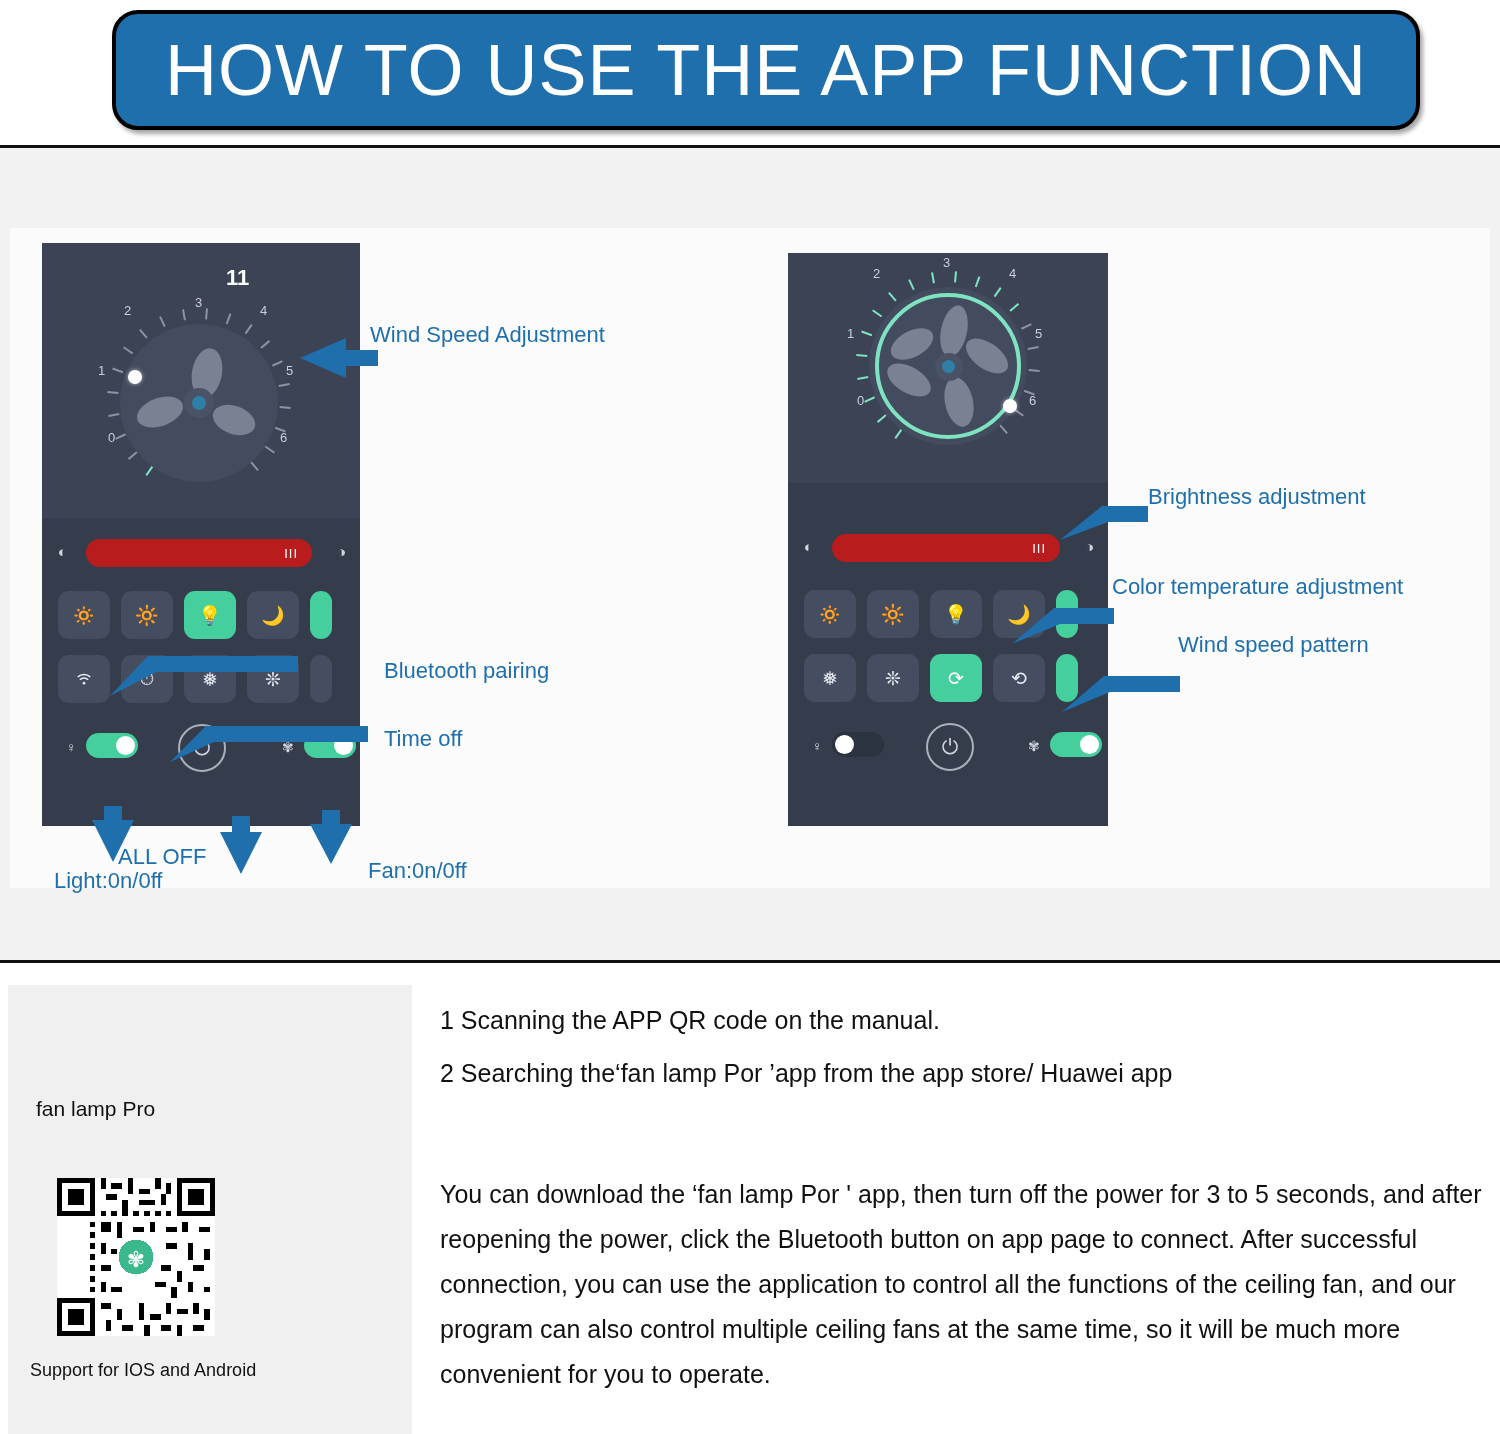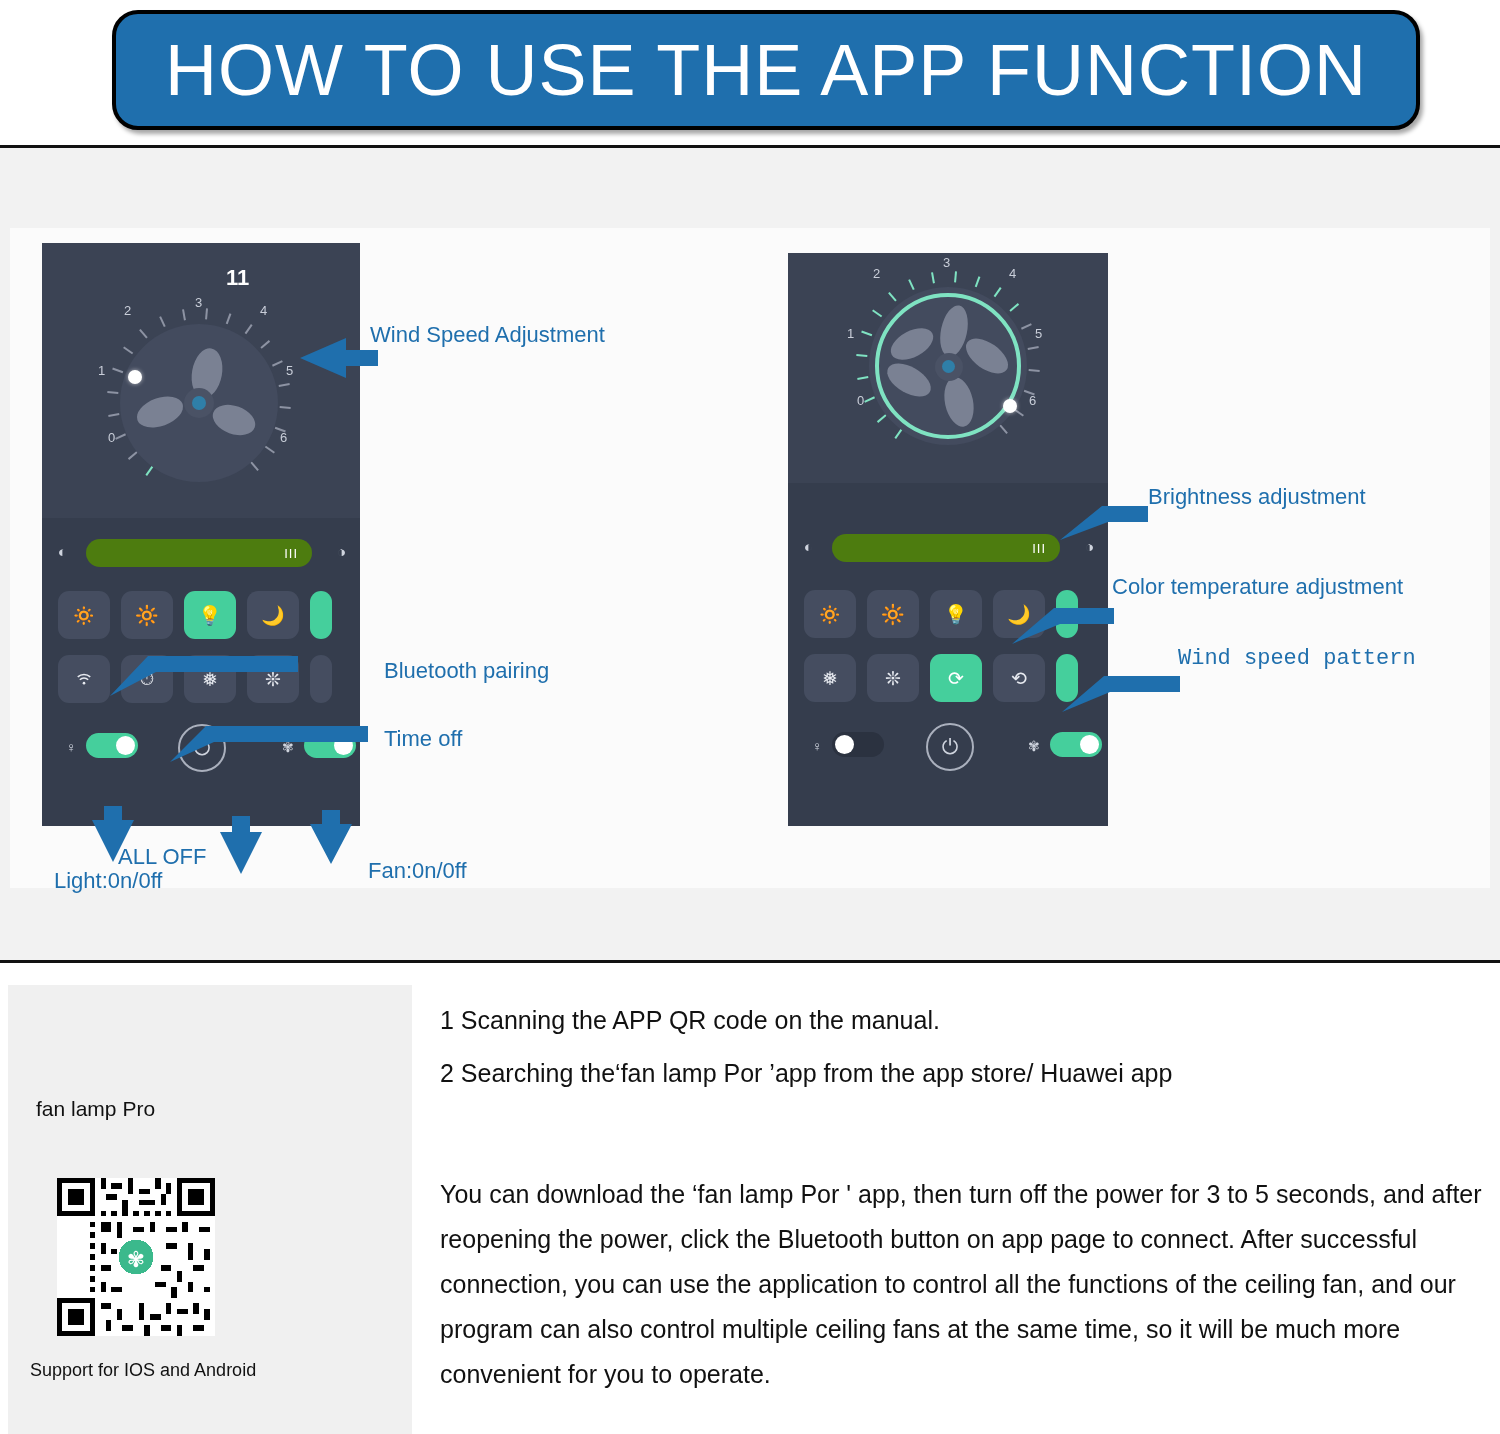--- a/index.html
+++ b/index.html
@@ -39,21 +39,21 @@
   .blade{position:absolute;background:#7a8193;border-radius:50% 50% 50% 50%;}
 
   .knob{position:absolute;width:14px;height:14px;border-radius:50%;background:#fff;
         box-shadow:0 0 4px rgba(255,255,255,.6);}
   .bignum{position:absolute;color:#fff;font-size:22px;font-weight:bold;}
 
   
   .sliderow{position:absolute;left:14px;width:calc(100% - 28px);height:40px;}
   .sliderow .sl-ico{position:absolute;top:10px;color:#cfd4de;font-size:15px;}
   .track{position:absolute;left:30px;right:34px;top:6px;height:28px;border-radius:14px;
-         background:#4d7c0f;}
+         background:#b91c1c;}
   .track .grip{position:absolute;right:14px;top:7px;color:#fff;font-size:13px;letter-spacing:1px;}
 
   
   .btnrow{position:absolute;display:flex;gap:11px;}
   .ctlbtn{width:52px;height:48px;border-radius:11px;background:#454d60;
           display:flex;align-items:center;justify-content:center;color:#e7eaf0;font-size:19px;}
   .ctlbtn.active{background:#45cf9c;color:#fff;}
   .ctlbtn.clip{width:22px;overflow:hidden;}
 
   
@@ -305,21 +305,21 @@
 <div class="callout" style="left:1148px;top:484px;">Brightness adjustment</div>
 <svg class="arrow" style="left:1060px;top:500px;" width="90" height="44">
   <polygon points="0,40 42,6 88,6 88,22 48,22" fill="#1f6fad"></polygon>
 </svg>
 
 <div class="callout" style="left:1112px;top:574px;">Color temperature adjustment</div>
 <svg class="arrow" style="left:1012px;top:596px;" width="104" height="50">
   <polygon points="0,48 42,12 102,12 102,28 48,28" fill="#1f6fad"></polygon>
 </svg>
 
-<div class="callout" style="left:1178px;top:646px;font-family:Liberation Mono, monospace;">Wind speed pattern</div>
+<div class="callout" style="left:1178px;top:632px;">Wind speed pattern</div>
 <svg class="arrow" style="left:1062px;top:668px;" width="120" height="46">
   <polygon points="0,44 42,8 118,8 118,24 48,24" fill="#1f6fad"></polygon>
 </svg>
 
 <div class="hr-mid"></div>
 
 <div class="bottom"></div>
 
 <div class="qrbox"></div>
 <div class="qr-cap">

